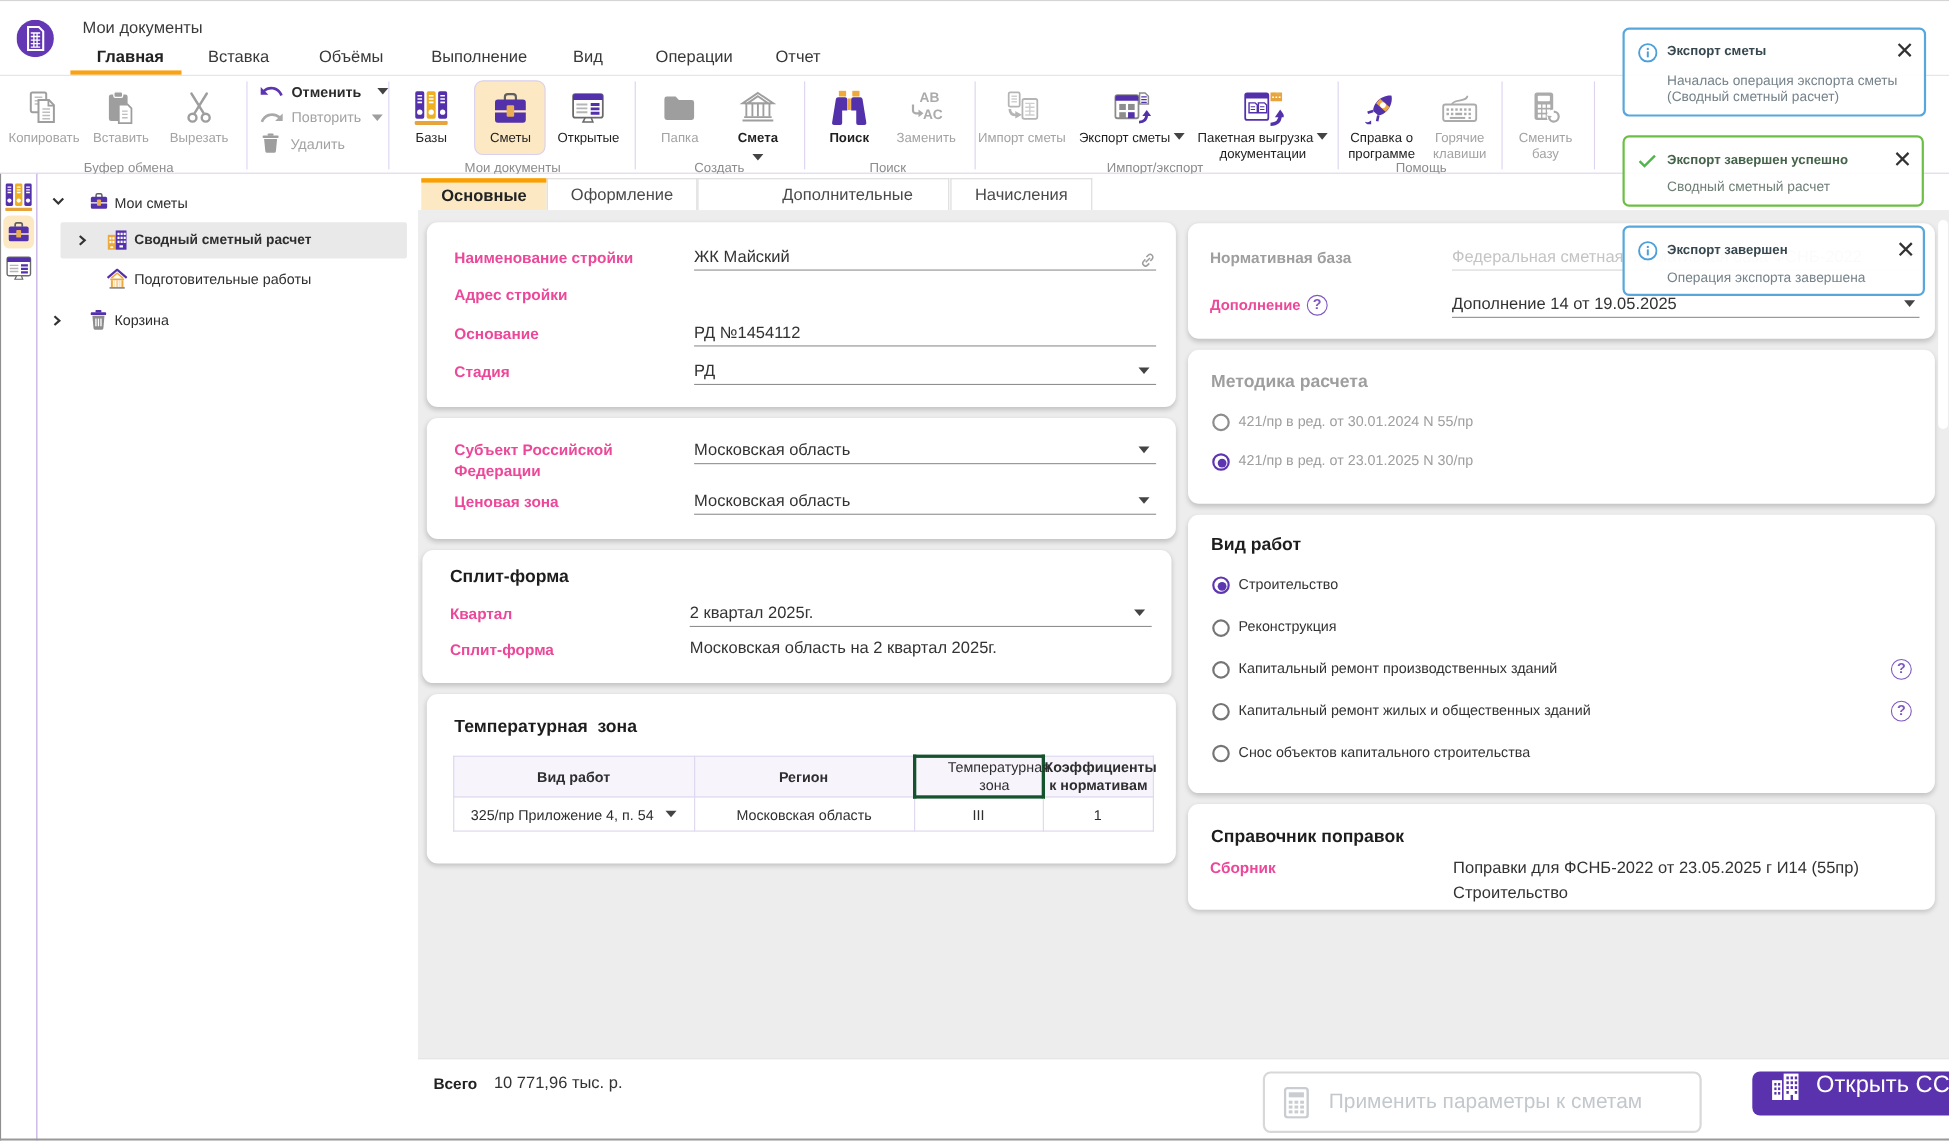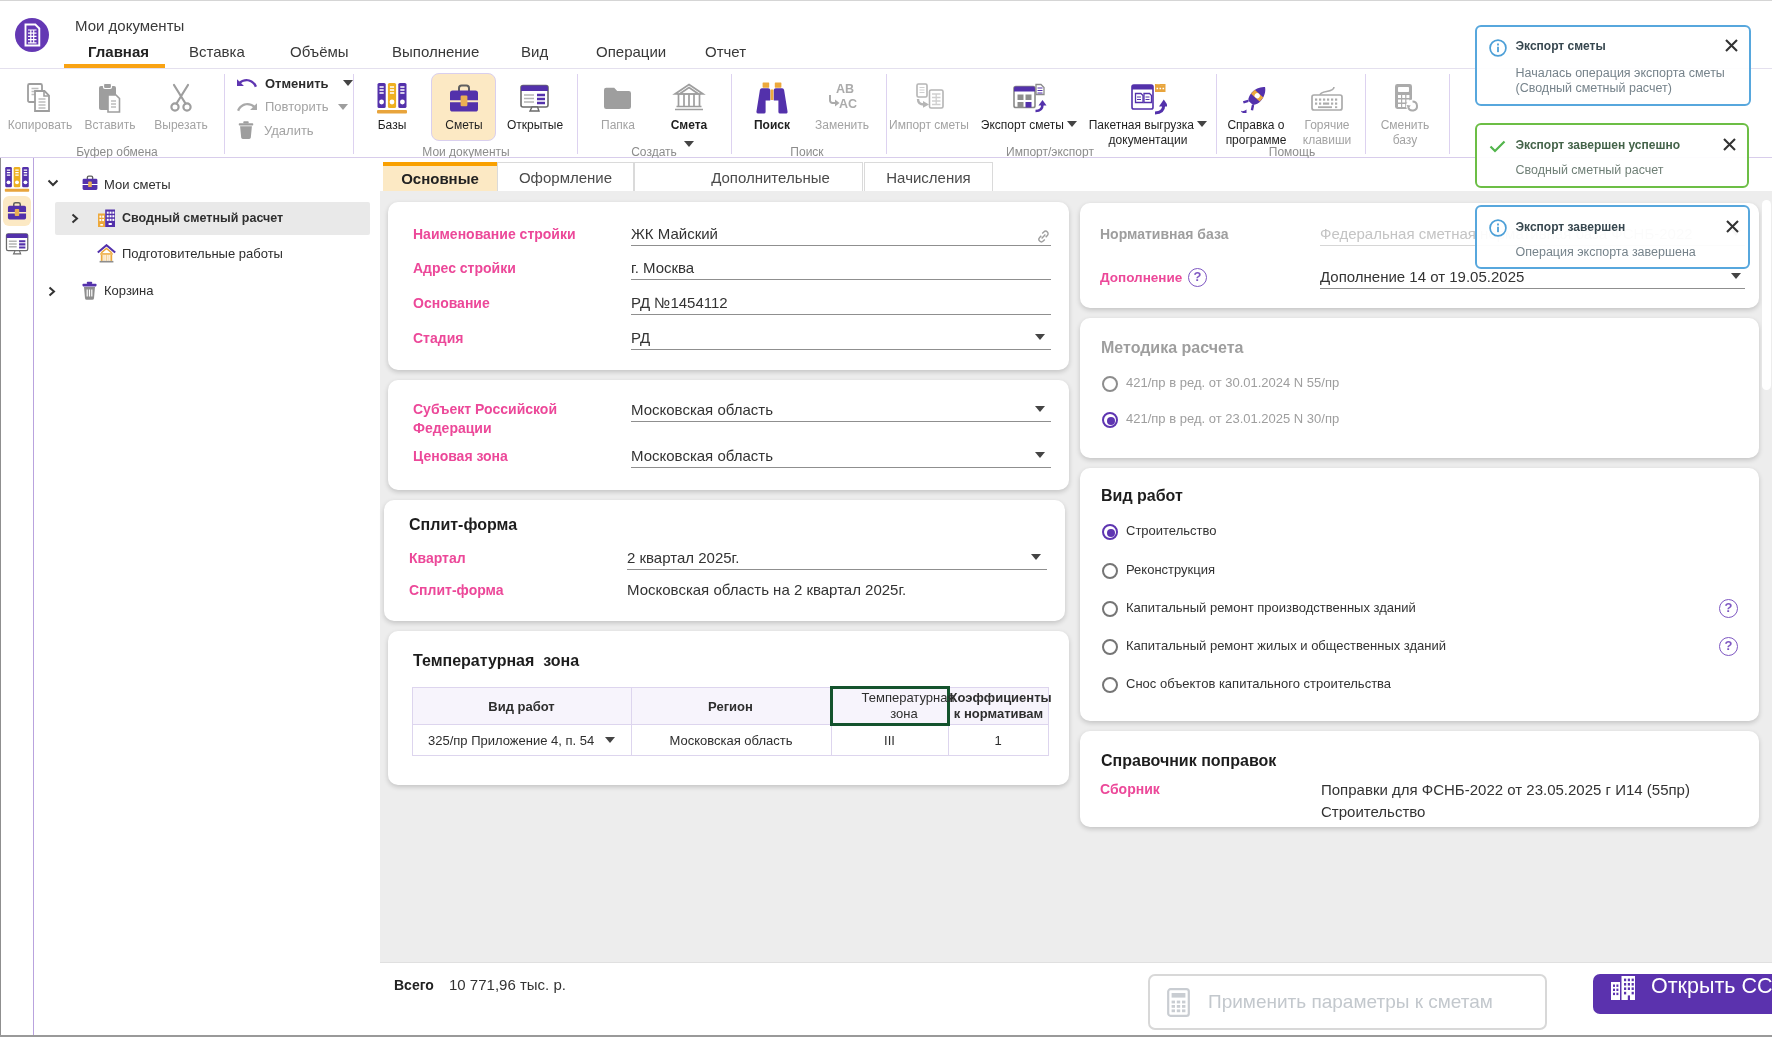--- a/index.html
+++ b/index.html
@@ -426,21 +426,20 @@
   <div class="lbl" style="left:25px;top:21.5px;">Наименование стройки</div>
   <div class="val uline" style="left:243px;top:21.5px;width:420px;">ЖК Майский</div>
   <svg class="abs" style="left:649px;top:28px;" width="13" height="13" viewBox="0 0 13 13">
       <g stroke="#9e9e9e" stroke-width="1.4" fill="none">
         <path d="M5.2 3.6 L6.8 2 a2.5 2.5 0 0 1 3.54 3.54 L8.7 7.2"></path>
         <path d="M7.8 9.4 L6.2 11 a2.5 2.5 0 0 1 -3.54 -3.54 L4.3 5.8"></path>
         <path d="M4.6 8.4 L8.4 4.6"></path>
       </g>
     </svg>
   <div class="lbl" style="left:25px;top:56px;">Адрес стройки</div>
-  <div class="val uline" style="left:243px;top:56px;width:420px;">г. Москва</div>
   <div class="lbl" style="left:25px;top:91px;">Основание</div>
   <div class="val uline" style="left:243px;top:91px;width:420px;">РД №1454112</div>
   <div class="lbl" style="left:25px;top:126px;">Стадия</div>
   <div class="val uline" style="left:243px;top:126px;width:420px;">РД</div>
   <div class="tri abs" style="left:647px;top:132px;"></div>
 </div>
 
 <div class="card" style="left:388px;top:380px;width:681px;height:110px;">
   <div class="lbl" style="left:25px;top:20px;line-height:19px;">Субъект Российской<br>Федерации</div>
   <div class="val uline" style="left:243px;top:20px;width:420px;">Московская область</div>

